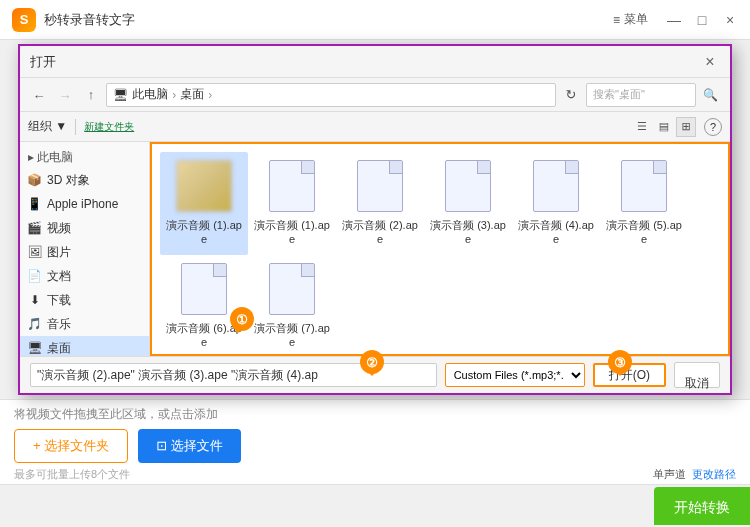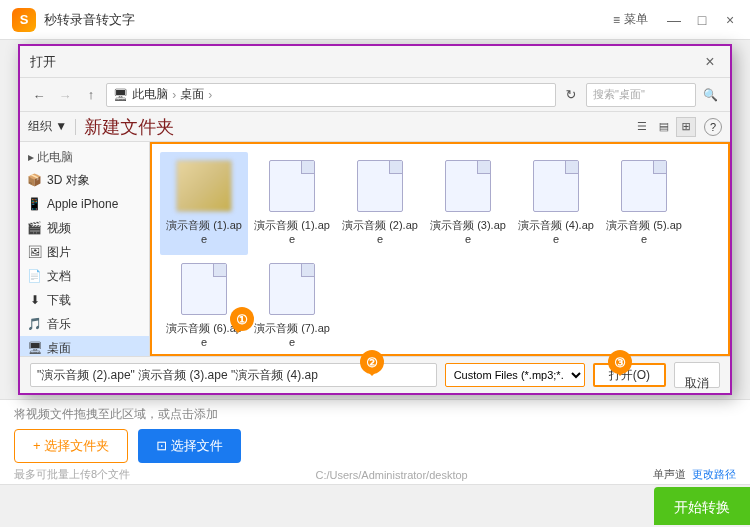--- a/index.html
+++ b/index.html
@@ -206,23 +206,24 @@
       display: flex;
       align-items: center;
       gap: 2px;
     }
     .toolbar-separator {
       width: 1px;
       height: 16px;
       background: #ccc;
     }
     .toolbar-new-folder {
-      font-size: 18px;
-      color: #7f1d1d;
-      cursor: pointer;
+      font-size: 10px;
+      color: #15803d;
+      cursor: pointer;
+      text-decoration: underline;
     }
     .toolbar-spacer { flex: 1; }
     .toolbar-view-btns {
       display: flex;
       gap: 2px;
       align-items: center;
     }
     .view-btn {
       width: 20px;
       height: 20px;
@@ -744,23 +745,20 @@
   <div style="background:white;border-top:1px solid #e0e0e0;padding:6px 14px 0;">
     <div style="display:flex;align-items:center;justify-content:space-between;margin-bottom:6px;">
       <span class="drop-zone-text">将视频文件拖拽至此区域，或点击添加</span>
     </div>
     <div class="action-buttons">
       <button class="btn-select-folder">+ 选择文件夹</button>
       <button class="btn-select-file">⊡ 选择文件</button>
     </div>
     <div style="display:flex;align-items:center;justify-content:space-between;padding:4px 0 2px;">
       <span class="bottom-info-text">最多可批量上传8个文件</span>
-      <span style="font-size:11px;color:#aaa;">
-        <span>C:/Users/Administrator/desktop</span>
-      </span>
       <span style="display:flex;align-items:center;gap:6px;">
         <span style="font-size:11px;color:#555;">单声道</span>
         <span class="bottom-settings-text" style="color:#1a7af0;cursor:pointer;">更改路径</span>
       </span>
     </div>
   </div>
 
   <div style="background:#f0f0f0;display:flex;justify-content:flex-end;align-items:center;padding:2px 0 2px 14px;border-top:1px solid #e0e0e0;">
     <button class="btn-convert">开始转换</button>
   </div>

